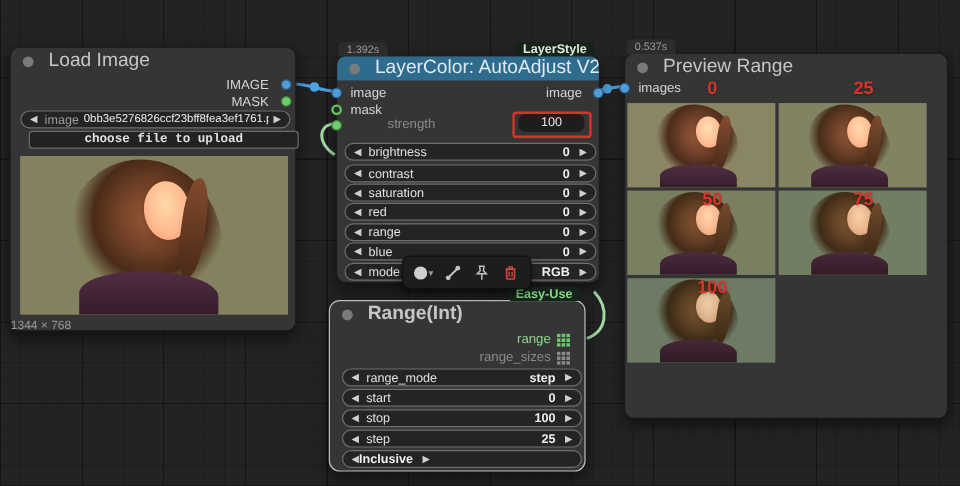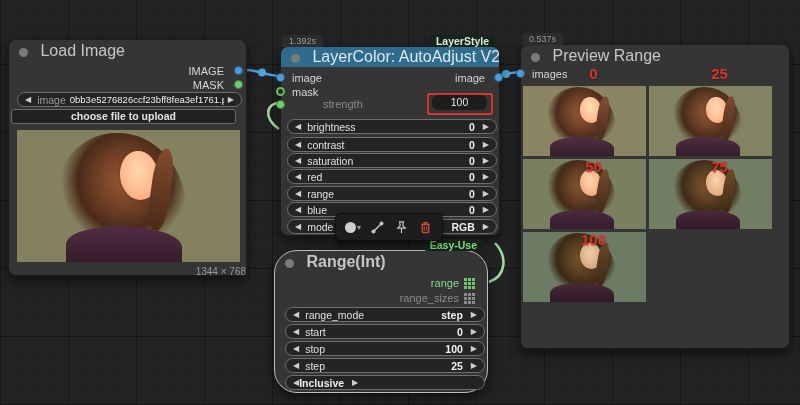--- a/index.html
+++ b/index.html
@@ -56,21 +56,21 @@
   .timer-badge{
     position:absolute;top:-12px;left:1px;height:12px;line-height:12px;background:#2c2c2c;
     color:var(--timer-text,#9a9a9a);font-size:9px;padding:0 7px;border-radius:4px 4px 0 0;
   }
   .ctx-badge{
     position:absolute;top:-12px;right:4px;height:12px;line-height:12px;background:#15231a;
     font-size:10.5px;font-weight:bold;padding:0 6px;border-radius:3px;color:var(--badge-green,#85d985);
   }
   .ctx-badge.pale{color:#d9ecd9;}
   .grid-icon{position:absolute;width:11px;height:11px;}
-  .caption{position:absolute;width:100%;text-align:right;font-size:10px;color:#9a9a9a;}
+  .caption{position:absolute;width:100%;text-align:left;font-size:10px;color:#9a9a9a;}
   
   .portrait{position:absolute;overflow:hidden;background:#6f7d62;}
   .portrait>div{position:absolute;}
   .p-bg{
     inset:-8%;
     background:
       radial-gradient(ellipse 28% 34% at 12% 28%, rgba(198,214,126,.85), rgba(198,214,126,0) 70%),
       radial-gradient(ellipse 22% 26% at 32% 12%, rgba(118,148,78,.9), rgba(118,148,78,0) 70%),
       radial-gradient(ellipse 36% 40% at 88% 28%, rgba(108,128,140,.85), rgba(108,128,140,0) 75%),
       radial-gradient(ellipse 46% 26% at 82% 72%, rgba(150,158,158,.8), rgba(150,158,158,0) 70%),
@@ -139,21 +139,21 @@
     <div class="slot right" style="right:22px;top:25px;">IMAGE</div>
     <div class="port port-blue" style="right:3px;top:26px;"></div>
     <div class="slot right" style="right:22px;top:39px;">MASK</div>
     <div class="port port-green" style="right:3px;top:40px;"></div>
     <div class="pill combo" style="left:8px;top:52px;width:209px;">
       <span class="arr">◀</span>
       <span class="plabel">image</span>
       <span class="pvalue">0bb3e5276826ccf23bff8fea3ef1761.png</span>
       <span class="arr">▶</span>
     </div>
-    <div class="upload-btn" style="left:2px;top:69px;width:223px;">choose file to upload</div>
+    <div class="upload-btn" style="left:15px;top:69px;width:223px;font-family:Liberation Mono, monospace;">choose file to upload</div>
     <div class="portrait warm" style="left:8px;top:90px;width:223px;height:132px;">
       <div class="p-bg"></div>
         <div class="p-hair"></div>
         <div class="p-face"></div>
         <div class="p-strand"></div>
         <div class="p-body"></div>
     </div>
     <div class="caption" style="top:226px;">1344 × 768</div>
   </div>
 
@@ -242,21 +242,21 @@
       <svg width="15" height="15" viewBox="0 0 16 16">
           <path d="M3.5 4.5 h9" stroke="#d04a3a" stroke-width="1.4"></path>
           <path d="M6.5 4 v-1.3 h3 V4" stroke="#d04a3a" stroke-width="1.3" fill="none"></path>
           <rect x="4.5" y="4.8" width="7" height="8.5" rx="1" fill="none" stroke="#d04a3a" stroke-width="1.4"></rect>
           <line x1="6.7" y1="7" x2="6.7" y2="11.5" stroke="#d04a3a" stroke-width="1.2"></line>
           <line x1="9.3" y1="7" x2="9.3" y2="11.5" stroke="#d04a3a" stroke-width="1.2"></line>
         </svg>
     </span>
   </div>
 
-  <div class="node" style="left:274px;top:250px;width:214px;height:143px;border:1px solid #bdbdbd;border-radius:23px;">
+  <div class="node" style="left:274px;top:250px;width:214px;height:143px;border:1px solid #bdbdbd;border-radius:9px;">
     <div class="ctx-badge">Easy-Use</div>
     <div class="node-header" style="font-weight:bold;">
       <span class="collapse-dot"></span>
       <span>Range(Int)</span>
     </div>
     <div class="slot right" style="right:28px;top:26px;color:#8bd88b;">range</div>
     <svg class="grid-icon" style="right:12px;top:27px;" viewBox="0 0 11 11">
       <g fill="#6cc76c">
           <rect x="0" y="0" width="3" height="3"></rect>
           <rect x="4" y="0" width="3" height="3"></rect>

